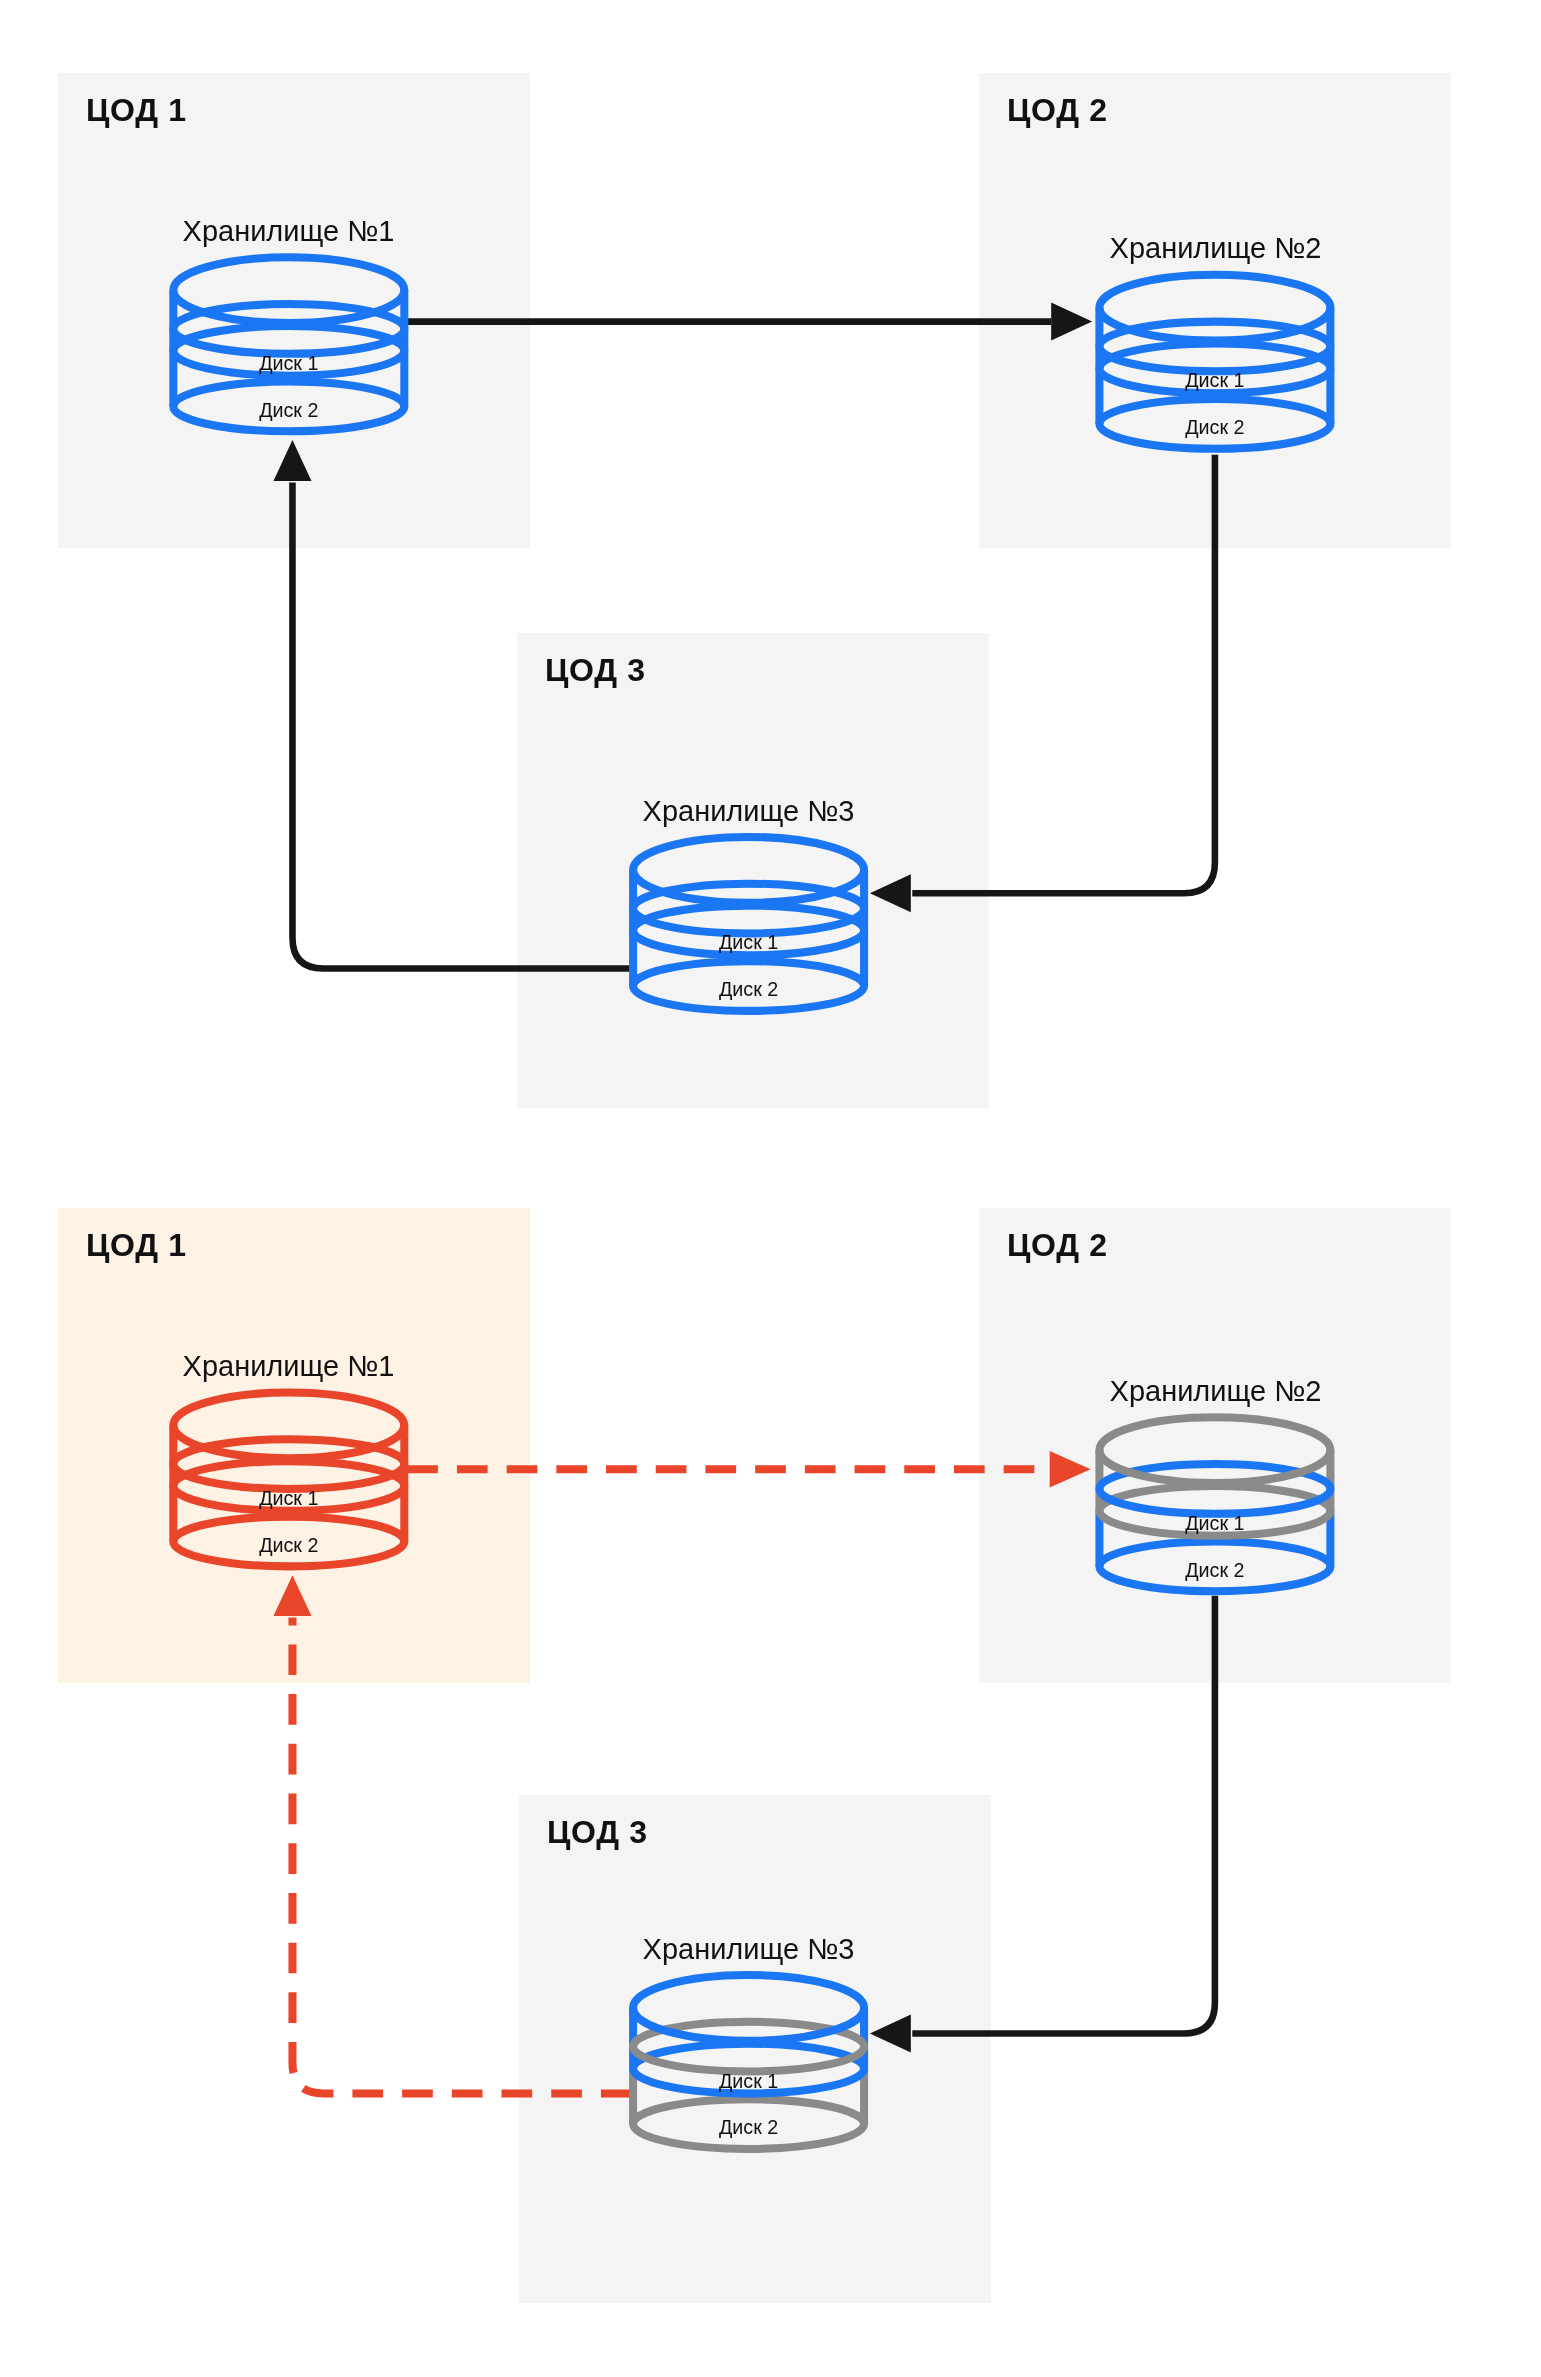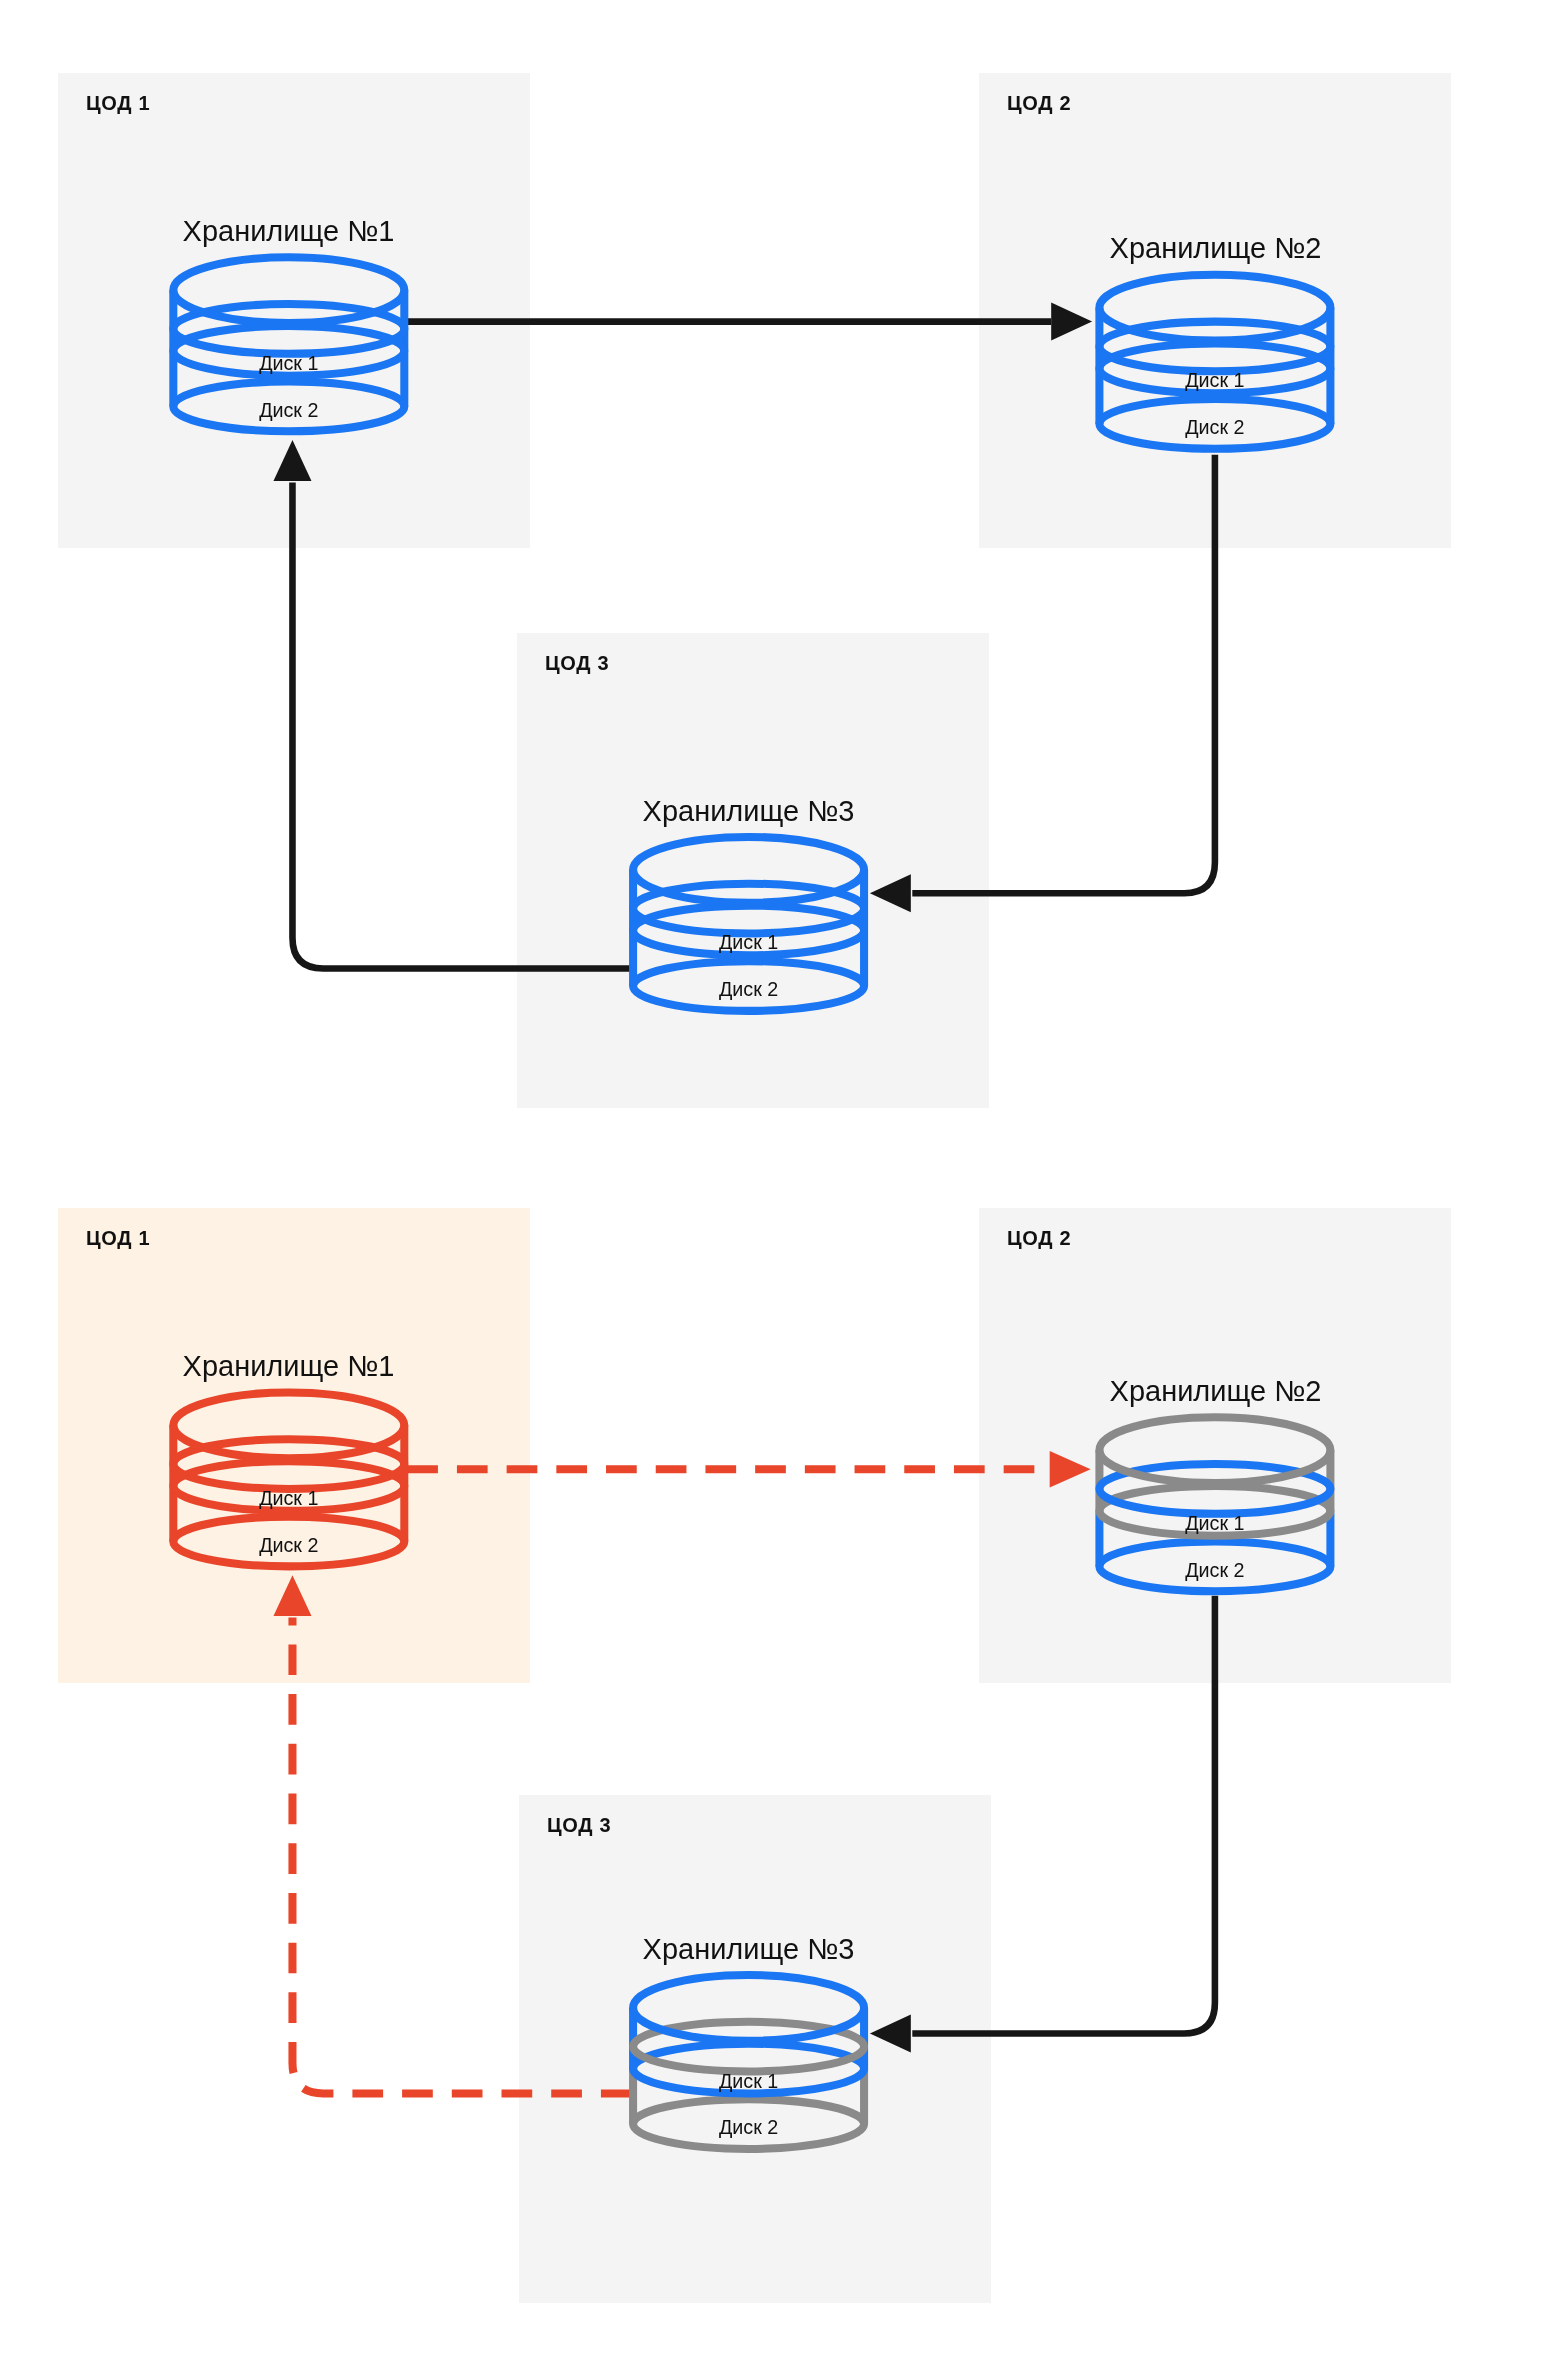--- a/index.html
+++ b/index.html
@@ -9,21 +9,21 @@
   html,body{margin:0;padding:0;}
   body{
     width:1541px;height:2377px;background:#ffffff;position:relative;
     font-family:"Liberation Sans","DejaVu Sans",sans-serif;color:var(--text);
     overflow:hidden;
   }
   .box{position:absolute;background:var(--box_gray);}
   .box--cream{background:var(--box_cream);}
   .dc-label{
     position:absolute;top:19px;left:28px;
-    font-size:20px;font-weight:700;letter-spacing:0.7px;color:var(--text);
+    font-size:32px;font-weight:700;letter-spacing:0.7px;color:var(--text);
     white-space:nowrap;
   }
   .storage-title{
     position:absolute;width:249px;text-align:center;
     font-size:29px;font-weight:500;color:var(--text);white-space:nowrap;
   }
   svg.layer{position:absolute;left:0;top:0;}
   .ell,.wall{fill:none;stroke-width:11px;}
   .stroke-blue{stroke:var(--blue);}
   .stroke-orange{stroke:var(--orange);}

